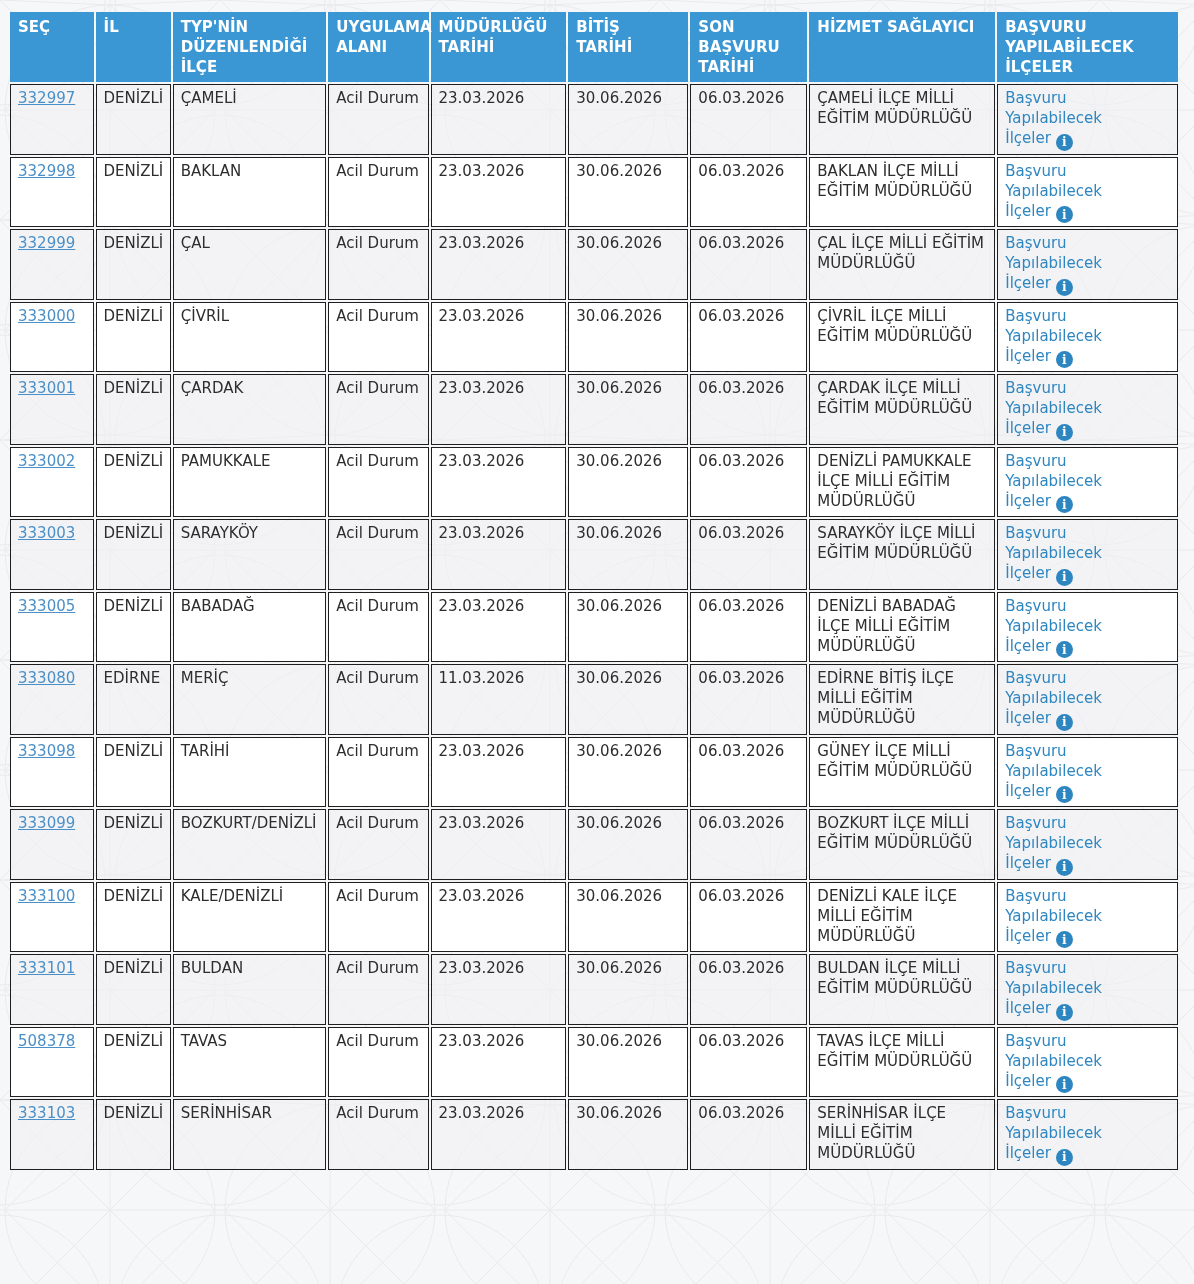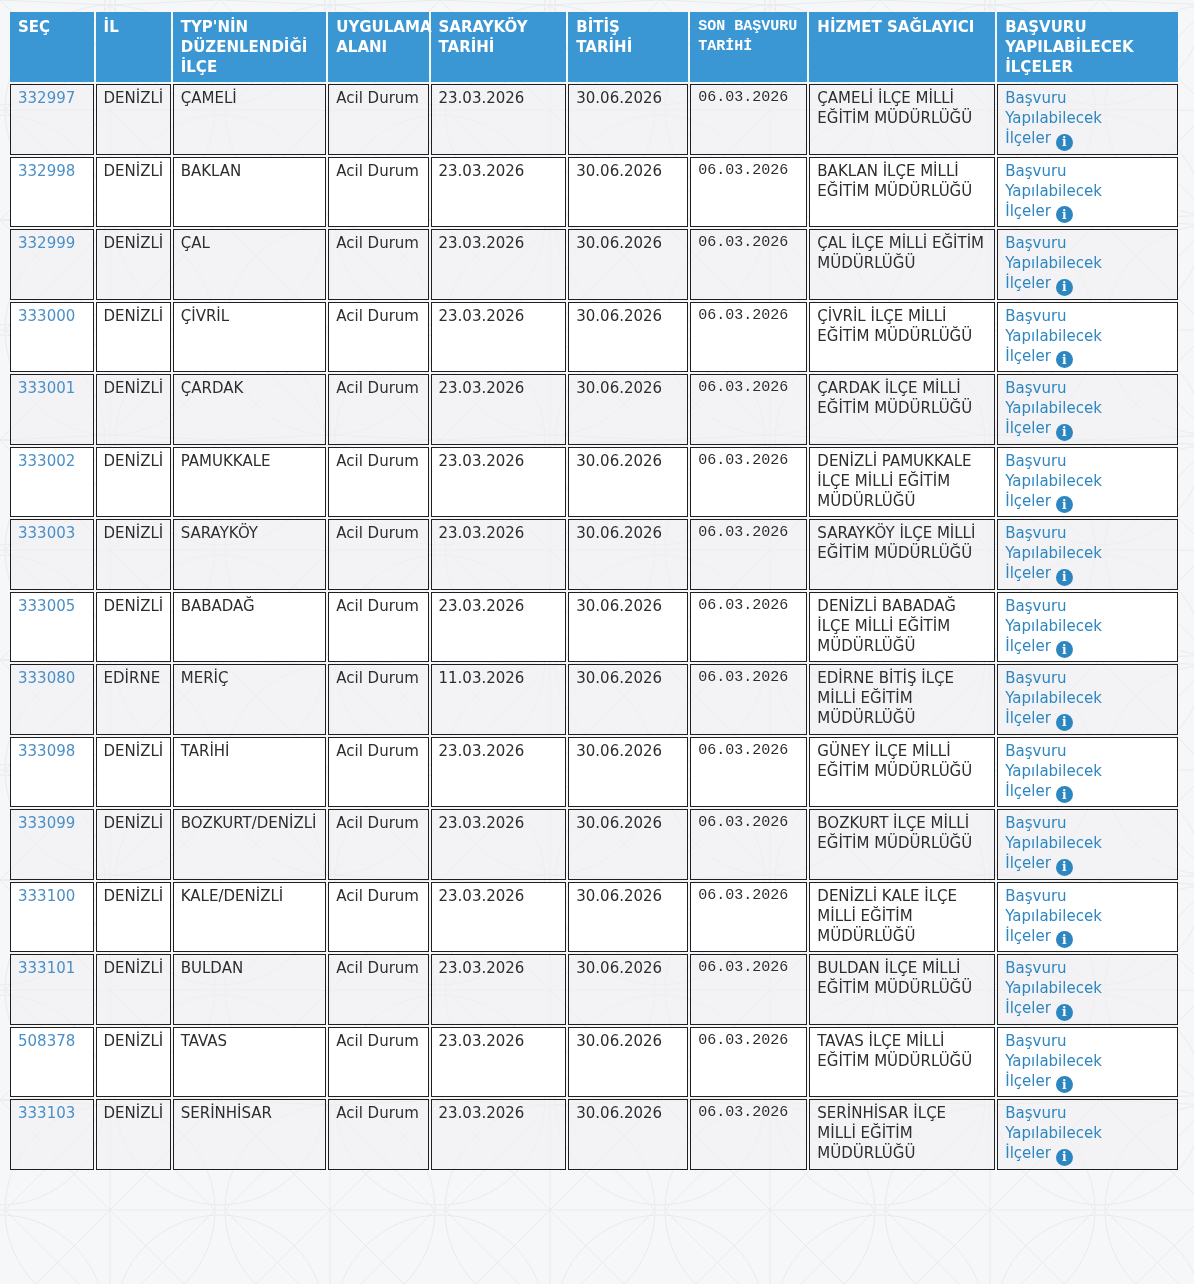--- a/index.html
+++ b/index.html
@@ -49,25 +49,25 @@
     padding:3px 7px;
     background:#ffffff;
   }
   tbody tr:nth-child(odd) td{background:var(--row_alt_bg);}
   .col-sec{width:80px;}
   .col-il{width:72px;}
   .col-ilce{width:147px;}
   .col-uygulama{width:96px;}
   .col-baslangic{width:130px;}
   .col-bitis{width:115px;}
-  .col-son{width:112px;font-family:Liberation Mono, monospace;}
+  .col-son{width:112px;}
   .col-hizmet{width:178px;}
   .col-basvuru{width:173px;}
   a{text-decoration:none;cursor:pointer;}
-  .id-link{color:var(--id_link_blue);}
+  .id-link{color:var(--id_link_blue);text-decoration:underline;}
   .apply-link{
     color:var(--link_blue);
     display:inline-block;max-width:124px;
   }
   .info-icon{
     display:inline-flex;align-items:center;justify-content:center;
     width:17px;height:17px;border-radius:50%;
     background:var(--link_blue);color:#ffffff;
     font-family:"DejaVu Serif","Liberation Serif",serif;
     font-size:12px;font-weight:bold;
@@ -107,21 +107,21 @@
       <col class="col-son">
         <col class="col-hizmet">
         <col class="col-basvuru">
     </colgroup>
     <thead>
       <tr>
           <th class="col-sec">SEÇ</th>
           <th class="col-il">İL</th>
           <th class="col-ilce">TYP'NİN DÜZENLENDİĞİ İLÇE</th>
           <th class="col-uygulama">UYGULAMA ALANI</th>
-          <th class="col-baslangic">SARAYKÖY TARİHİ</th>
+          <th class="col-baslangic">MÜDÜRLÜĞÜ TARİHİ</th>
           <th class="col-bitis">BİTİŞ TARİHİ</th>
           <th class="col-son">SON BAŞVURU TARİHİ</th>
           <th class="col-hizmet">HİZMET SAĞLAYICI</th>
           <th class="col-basvuru">BAŞVURU YAPILABİLECEK İLÇELER</th>
         </tr>
     </thead>
     <tbody>
         <tr>
     <td class="col-sec">
       <a href="#" class="id-link">332997</a>

